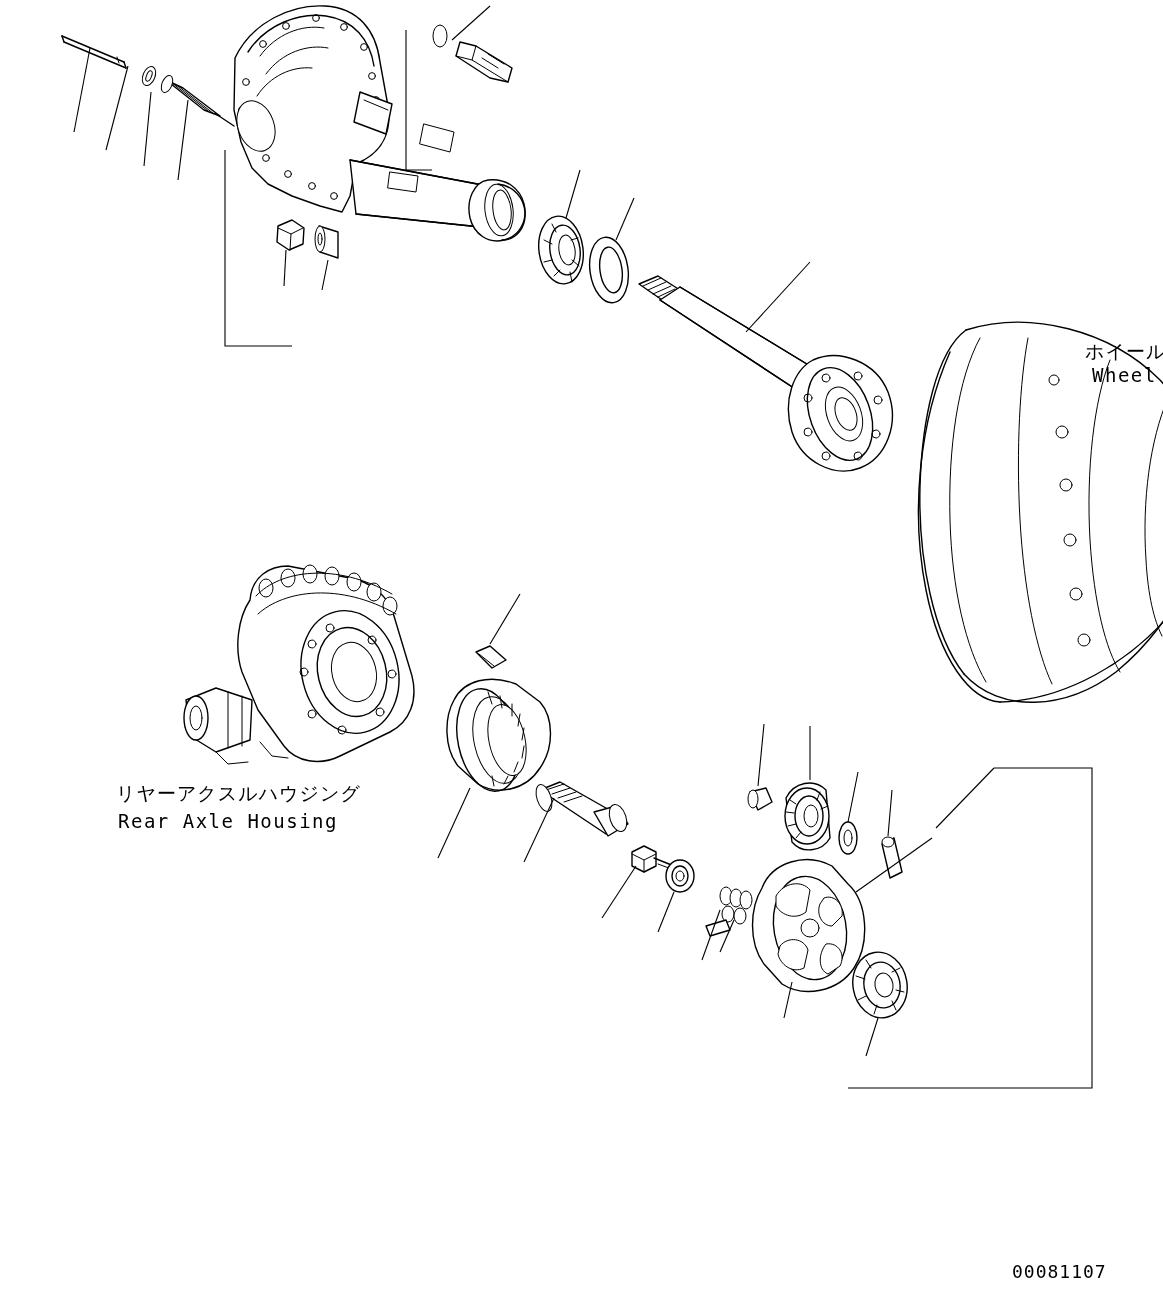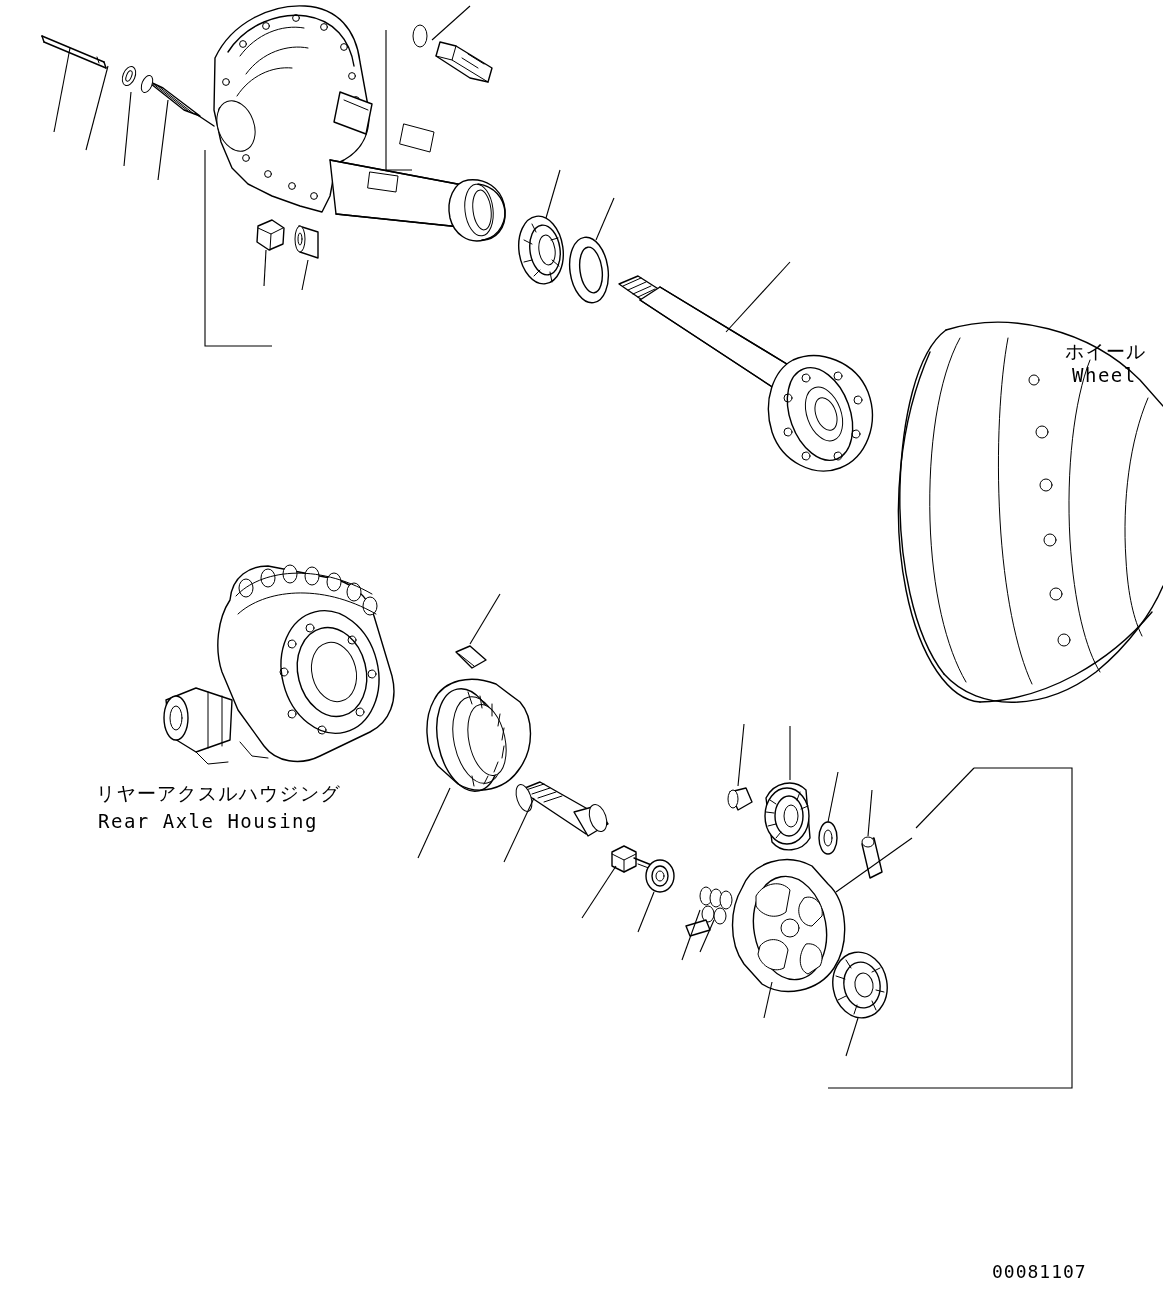--- a/index.html
+++ b/index.html
@@ -10,20 +10,21 @@
   body {
     width: 1163px;
     height: 1312px;
     position: relative;
     font-family: "Liberation Sans", sans-serif;
     overflow: hidden;
   }
   #diagram-root {
     position: absolute;
     inset: 0;
+    margin-left: 20px;
   }
   svg#parts-diagram {
     display: block;
     width: 1163px;
     height: 1312px;
   }
   .ln { fill: none; stroke: #000000; stroke-width: 1.4; stroke-linecap: round; stroke-linejoin: round; }
   .ln-thin { fill: none; stroke: #000000; stroke-width: 1.0; stroke-linecap: round; stroke-linejoin: round; }
   .fillwhite { fill: #ffffff; stroke: #000000; stroke-width: 1.4; stroke-linejoin: round; }
   .fillwhite-thin { fill: #ffffff; stroke: #000000; stroke-width: 1.0; stroke-linejoin: round; }

